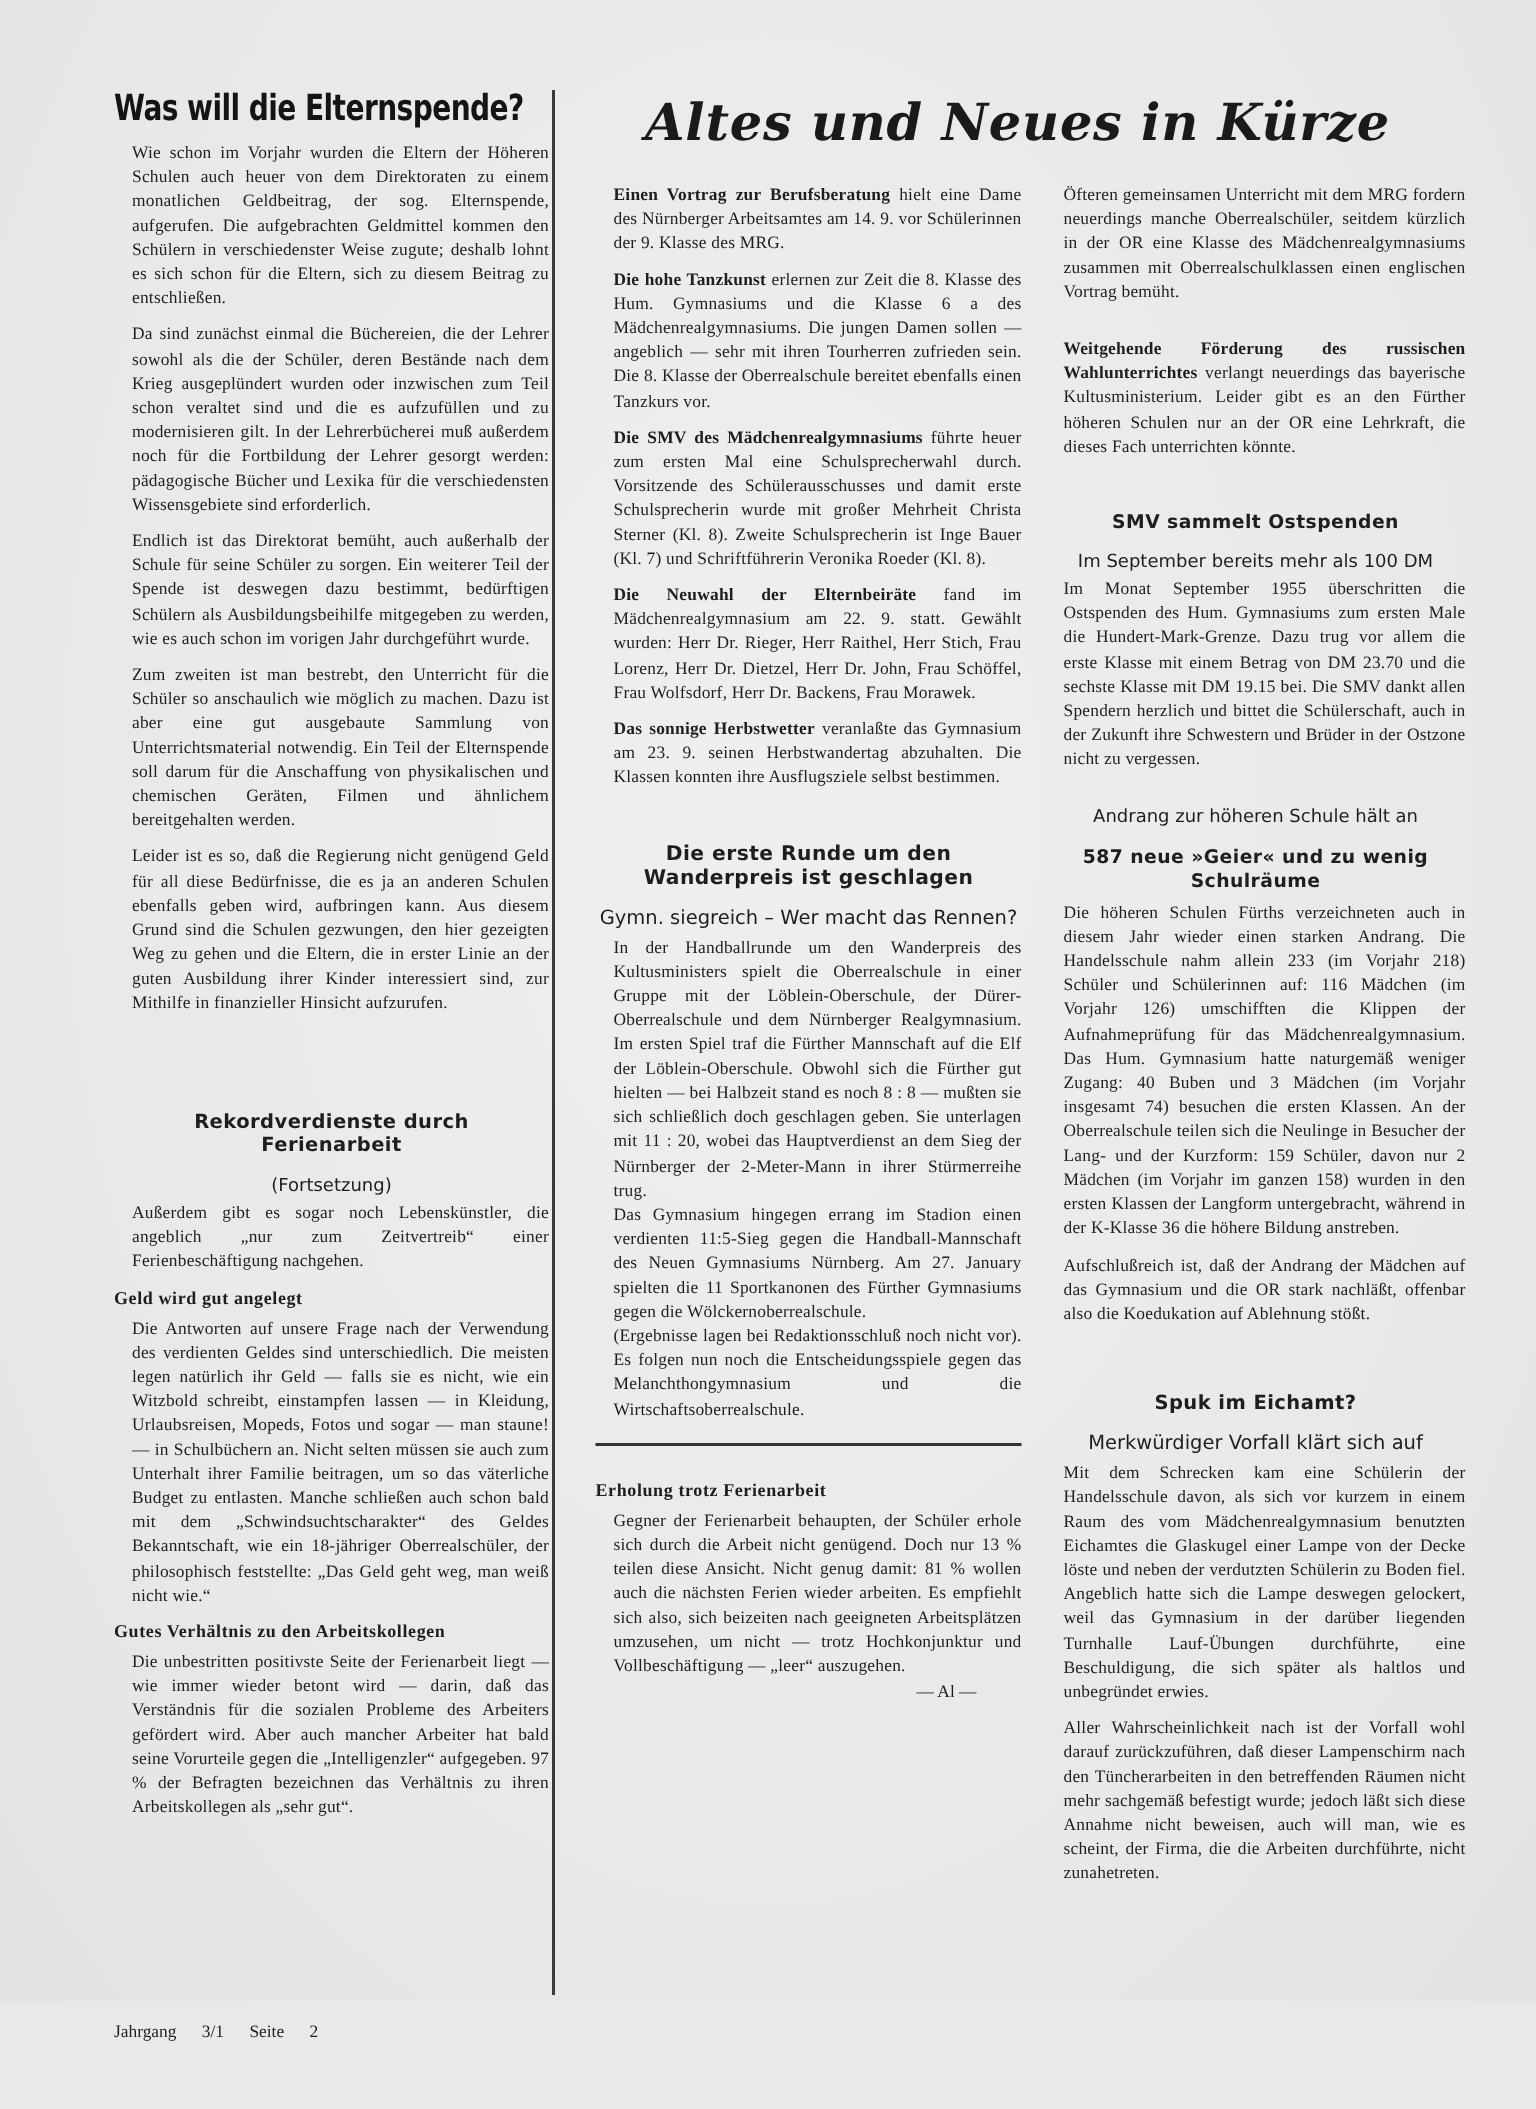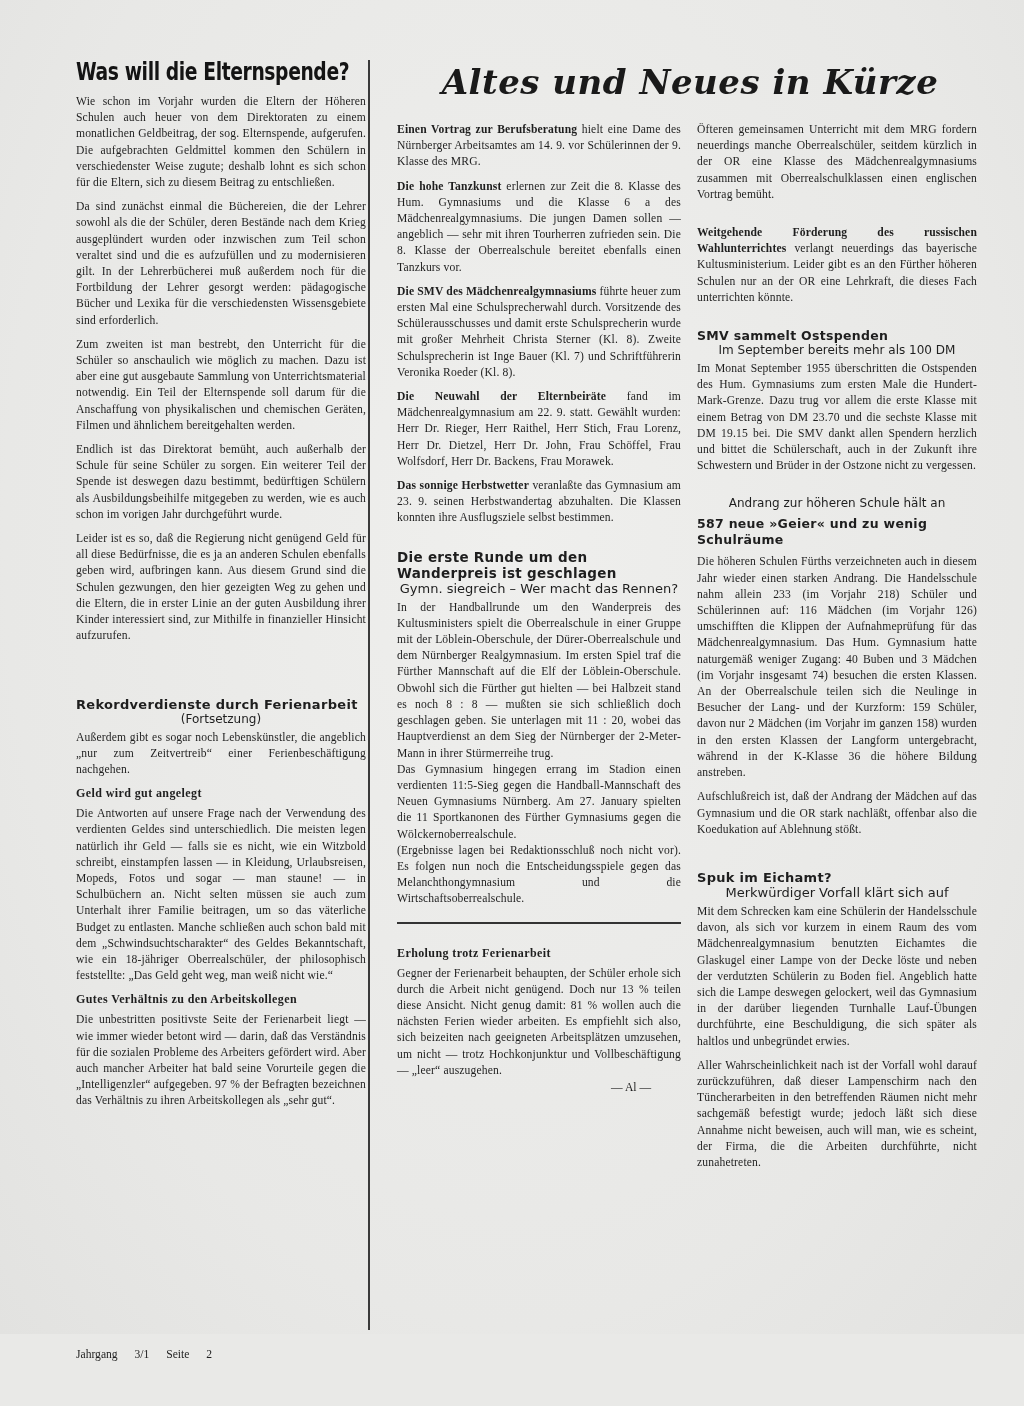--- a/index.html
+++ b/index.html
@@ -10,53 +10,53 @@
     color:#1e1e1e;
     position:relative;
   }
   .page { position:absolute; left:0; top:0; width:1024px; height:1334px;
     background: radial-gradient(ellipse at 50% 40%, #efefed 0%, #e8e8e6 70%, #e2e2e0 100%); }
   .col { position:absolute; text-align:justify; }
   .col-left { left:76px; top:58px; width:290px; }
   .col-mid { left:397px; top:122px; width:284px; }
   .col-right { left:697px; top:122px; width:280px; }
   .vrule { position:absolute; left:368px; top:60px; width:2px; height:1270px; background:#3a3a3a; }
-  p { margin:0 0 8px 0; font-size:11.6px; line-height:16.2px; letter-spacing:0.15px; }
+  p { margin:0 0 8px 12px; font-size:11.6px; line-height:16.2px; letter-spacing:0.15px; }
   p b { font-weight:bold; }
   .title-main {
     font-family:"DejaVu Sans", sans-serif; font-weight:bold;
     font-size:24px; letter-spacing:-0.5px; transform:scaleX(0.78); transform-origin:left;
     white-space:nowrap; margin:0 0 8px 0; color:#141414;
   }
   .script-title {
-    position:absolute; left:430px; top:62px; width:520px; text-align:center;
+    position:absolute; left:430px; top:62px; width:520px; 
     font-family:"DejaVu Serif", serif; font-style:italic; font-weight:bold;
     font-size:34px; color:#1a1a1a; letter-spacing:0.5px;
   }
-  .h-sans { font-family:"DejaVu Sans", sans-serif; font-weight:bold; font-size:12.5px; text-align:left; margin:0; letter-spacing:0.3px; }
+  .h-sans { font-family:"DejaVu Sans", sans-serif; font-weight:bold; font-size:12.5px; text-align:center; margin:12px; letter-spacing:0.3px; }
   .sub-sans { font-family:"DejaVu Sans", sans-serif; font-size:12px; text-align:center; margin:0 0 4px 0; }
   .h-serif-bold { font-weight:bold; font-size:12px; margin:8px 0 5px 0; text-align:left; letter-spacing:0.4px; }
   .hr { height:2px; background:#333; margin:14px 0 22px 0; }
   .gap { height:14px; }
   .sig { text-align:right; padding-right:30px; font-size:11.6px; margin-top:2px; }
   .footer { position:absolute; left:76px; top:1348px; font-size:11.6px; word-spacing:14px; }
 </style>
 </head>
 <body>
 
 <div class="page">
 
   <div class="vrule"></div>
 
   <div class="col col-left">
     <div class="title-main">Was will die Elternspende?</div>
     <p>Wie schon im Vorjahr wurden die Eltern der Höheren Schulen auch heuer von dem Direktoraten zu einem monatlichen Geldbeitrag, der sog. Elternspende, aufgerufen. Die aufgebrachten Geldmittel kommen den Schülern in verschiedenster Weise zugute; deshalb lohnt es sich schon für die Eltern, sich zu diesem Beitrag zu entschließen.</p>
     <p>Da sind zunächst einmal die Büchereien, die der Lehrer sowohl als die der Schüler, deren Bestände nach dem Krieg ausgeplündert wurden oder inzwischen zum Teil schon veraltet sind und die es aufzufüllen und zu modernisieren gilt. In der Lehrerbücherei muß außerdem noch für die Fortbildung der Lehrer gesorgt werden: pädagogische Bücher und Lexika für die verschiedensten Wissensgebiete sind erforderlich.</p>
+    <p>Endlich ist das Direktorat bemüht, auch außerhalb der Schule für seine Schüler zu sorgen. Ein weiterer Teil der Spende ist deswegen dazu bestimmt, bedürftigen Schülern als Ausbildungsbeihilfe mitgegeben zu werden, wie es auch schon im vorigen Jahr durchgeführt wurde.</p>
     <p>Zum zweiten ist man bestrebt, den Unterricht für die Schüler so anschaulich wie möglich zu machen. Dazu ist aber eine gut ausgebaute Sammlung von Unterrichtsmaterial notwendig. Ein Teil der Elternspende soll darum für die Anschaffung von physikalischen und chemischen Geräten, Filmen und ähnlichem bereitgehalten werden.</p>
-    <p>Endlich ist das Direktorat bemüht, auch außerhalb der Schule für seine Schüler zu sorgen. Ein weiterer Teil der Spende ist deswegen dazu bestimmt, bedürftigen Schülern als Ausbildungsbeihilfe mitgegeben zu werden, wie es auch schon im vorigen Jahr durchgeführt wurde.</p>
     <p>Leider ist es so, daß die Regierung nicht genügend Geld für all diese Bedürfnisse, die es ja an anderen Schulen ebenfalls geben wird, aufbringen kann. Aus diesem Grund sind die Schulen gezwungen, den hier gezeigten Weg zu gehen und die Eltern, die in erster Linie an der guten Ausbildung ihrer Kinder interessiert sind, zur Mithilfe in finanzieller Hinsicht aufzurufen.</p>
 
     <div style="height:44px"></div>
     <div class="h-sans" style="font-size:13px">Rekordverdienste durch Ferienarbeit</div>
     <div class="sub-sans">(Fortsetzung)</div>
     <p>Außerdem gibt es sogar noch Lebenskünstler, die angeblich „nur zum Zeitvertreib“ einer Ferienbeschäftigung nachgehen.</p>
     <div class="h-serif-bold">Geld wird gut angelegt</div>
     <p>Die Antworten auf unsere Frage nach der Verwendung des verdienten Geldes sind unterschiedlich. Die meisten legen natürlich ihr Geld — falls sie es nicht, wie ein Witzbold schreibt, einstampfen lassen — in Kleidung, Urlaubsreisen, Mopeds, Fotos und sogar — man staune! — in Schulbüchern an. Nicht selten müssen sie auch zum Unterhalt ihrer Familie beitragen, um so das väterliche Budget zu entlasten. Manche schließen auch schon bald mit dem „Schwindsuchtscharakter“ des Geldes Bekanntschaft, wie ein 18-jähriger Oberrealschüler, der philosophisch feststellte: „Das Geld geht weg, man weiß nicht wie.“</p>
     <div class="h-serif-bold">Gutes Verhältnis zu den Arbeitskollegen</div>
     <p>Die unbestritten positivste Seite der Ferienarbeit liegt — wie immer wieder betont wird — darin, daß das Verständnis für die sozialen Probleme des Arbeiters gefördert wird. Aber auch mancher Arbeiter hat bald seine Vorurteile gegen die „Intelligenzler“ aufgegeben. 97 % der Befragten bezeichnen das Verhältnis zu ihren Arbeitskollegen als „sehr gut“.</p>

